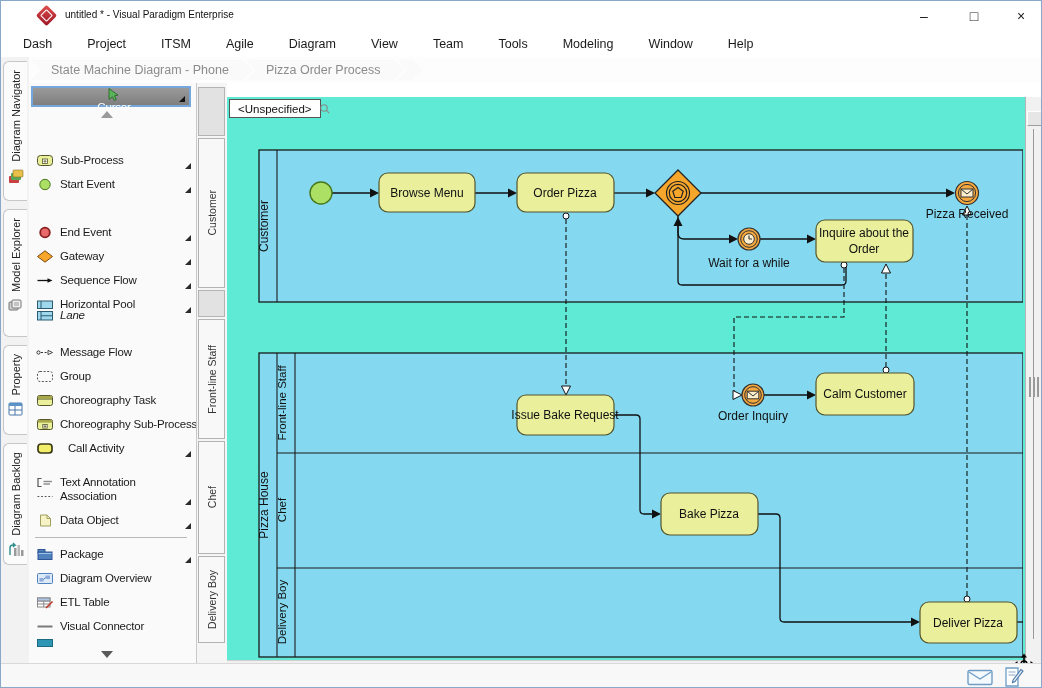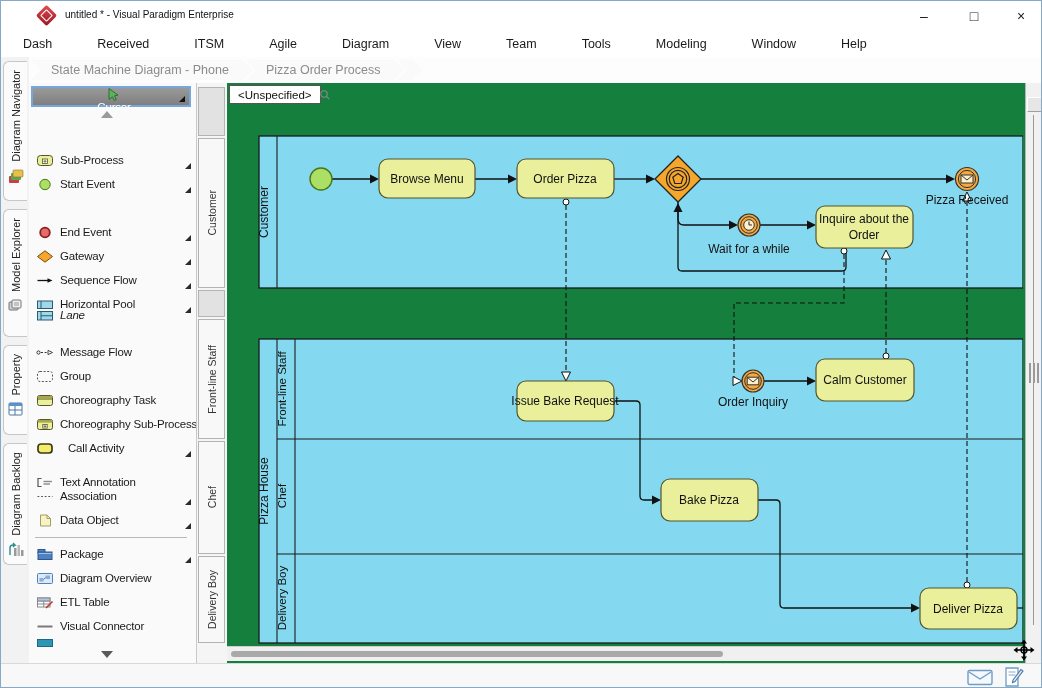--- a/index.html
+++ b/index.html
@@ -9,21 +9,21 @@
   
   .titlebar{left:0;top:0;width:100%;height:30px;background:#ffffff;}
   .vp-logo{left:38px;top:7px;width:15px;height:15px;transform:rotate(45deg);
            background:linear-gradient(135deg,#e05050,#9b1626);border-radius:2px;}
   .vp-logo:after{content:"";position:absolute;left:3px;top:3px;right:3px;bottom:3px;
            border:1.5px solid #fff;border-radius:1px;}
   .title-text{left:64px;top:8px;font-size:10px;color:#111;}
   .winctl{top:3px;width:30px;height:24px;text-align:center;line-height:24px;font-size:14px;color:#222;cursor:default;}
   
   .menubar{left:0;top:30px;width:100%;height:26px;background:#fff;display:flex;align-items:center;
-           padding-left:18px;box-sizing:border-box;gap:37px;}
+           padding-left:18px;box-sizing:border-box;gap:27px;}
   .menu-item{font-size:12.5px;color:#1a1a1a;padding:3px 4px;}
   
   .crumbrow{left:0;top:56px;width:100%;height:26px;background:#fdfdfd;}
   .crumbs{position:absolute;left:30px;top:3px;display:flex;}
   .crumb{position:relative;padding:3px 24px 3px 20px;font-size:12.5px;color:#8c8c8c;background:#fafafa;
          clip-path:polygon(0 0,calc(100% - 11px) 0,100% 50%,calc(100% - 11px) 100%,0 100%,10px 50%);
          filter:drop-shadow(0 0 1px #bdbdbd);margin-right:-7px;white-space:nowrap;}
   .crumb-tail{width:26px;padding:3px 0;}
   .tb-ico{top:59px;width:23px;height:22px;display:flex;align-items:center;justify-content:center;}
   .tb-box{border:1px solid #4e8a4e;border-radius:2px;background:#f2f7f2;}
@@ -47,21 +47,21 @@
   .arrow-up{border-left:6px solid transparent;border-right:6px solid transparent;border-bottom:7px solid #9a9a9a;}
   .arrow-down{border-left:6px solid transparent;border-right:6px solid transparent;border-top:7px solid #5a5a5a;}
   .psep{position:absolute;left:6px;width:152px;height:1px;background:#b9b9b9;}
   
   .strip{left:196px;top:82px;width:30px;height:580px;background:#f5f5f5;}
   .scell{position:absolute;left:1px;width:27px;border:1px solid #b3b3b3;box-sizing:border-box;
          display:flex;align-items:center;justify-content:center;background:#f8f8f8;}
   .scell.gray{background:#e2e2e2;}
   .scell span{writing-mode:vertical-rl;transform:rotate(180deg);font-size:10.5px;color:#333;white-space:nowrap;}
   
-  .canvas{left:226px;top:82px;width:816px;height:580px;background:#15803d;}
+  .canvas{left:226px;top:96px;width:816px;height:580px;background:#5eead4;}
   .doctab{position:absolute;left:2px;top:2px;height:17px;padding:0 8px;border:1px solid #555;background:#fff;
           font-size:11.5px;color:#111;display:flex;align-items:center;}
   .hscroll{position:absolute;left:0px;top:563px;width:796px;height:14px;background:#f0f0f0;border-top:1px solid #cfcfcf;}
   .hthumb{position:absolute;left:4px;top:4px;width:492px;height:6px;background:#a9a9a9;border-radius:3px;}
   .vstrip{position:absolute;left:798px;top:0;width:18px;height:580px;background:#f1f1f1;border-left:1px solid #b5b5b5;box-sizing:border-box;}
   .vbtn{position:absolute;left:1px;top:14px;width:14px;height:13px;background:#e6e6e6;border:1px solid #9f9f9f;
         border-top-color:#fff;border-left-color:#fff;}
   .vline{position:absolute;left:7px;top:32px;width:1px;height:510px;background:#9a9a9a;}
   .vgrip{position:absolute;left:3px;top:280px;width:10px;height:20px;display:flex;gap:2px;justify-content:center;}
   .vgrip i{width:2px;height:20px;background:#9a9a9a;}
@@ -77,21 +77,21 @@
   <div class="abs titlebar">
     <div class="abs vp-logo"></div>
     <div class="abs title-text">untitled * - Visual Paradigm Enterprise</div>
     <div class="abs winctl" style="left:908px;">–</div>
     <div class="abs winctl" style="left:958px;">□</div>
     <div class="abs winctl" style="left:1005px;">×</div>
   </div>
 
   <div class="abs menubar">
     <span class="menu-item">Dash</span>
-    <span class="menu-item">Received</span>
+    <span class="menu-item">Project</span>
     <span class="menu-item">ITSM</span>
     <span class="menu-item">Agile</span>
     <span class="menu-item">Diagram</span>
     <span class="menu-item">View</span>
     <span class="menu-item">Team</span>
     <span class="menu-item">Tools</span>
     <span class="menu-item">Modeling</span>
     <span class="menu-item">Window</span>
     <span class="menu-item">Help</span>
   </div>

